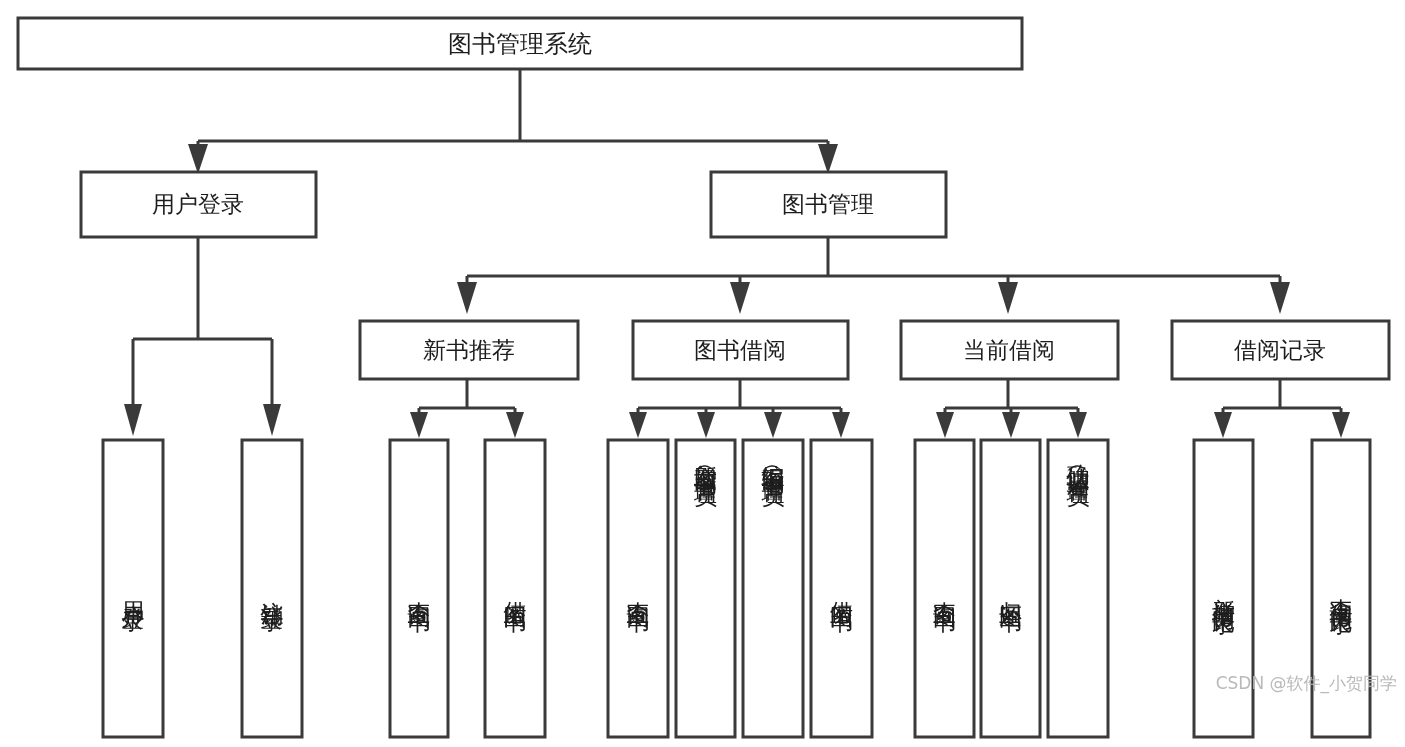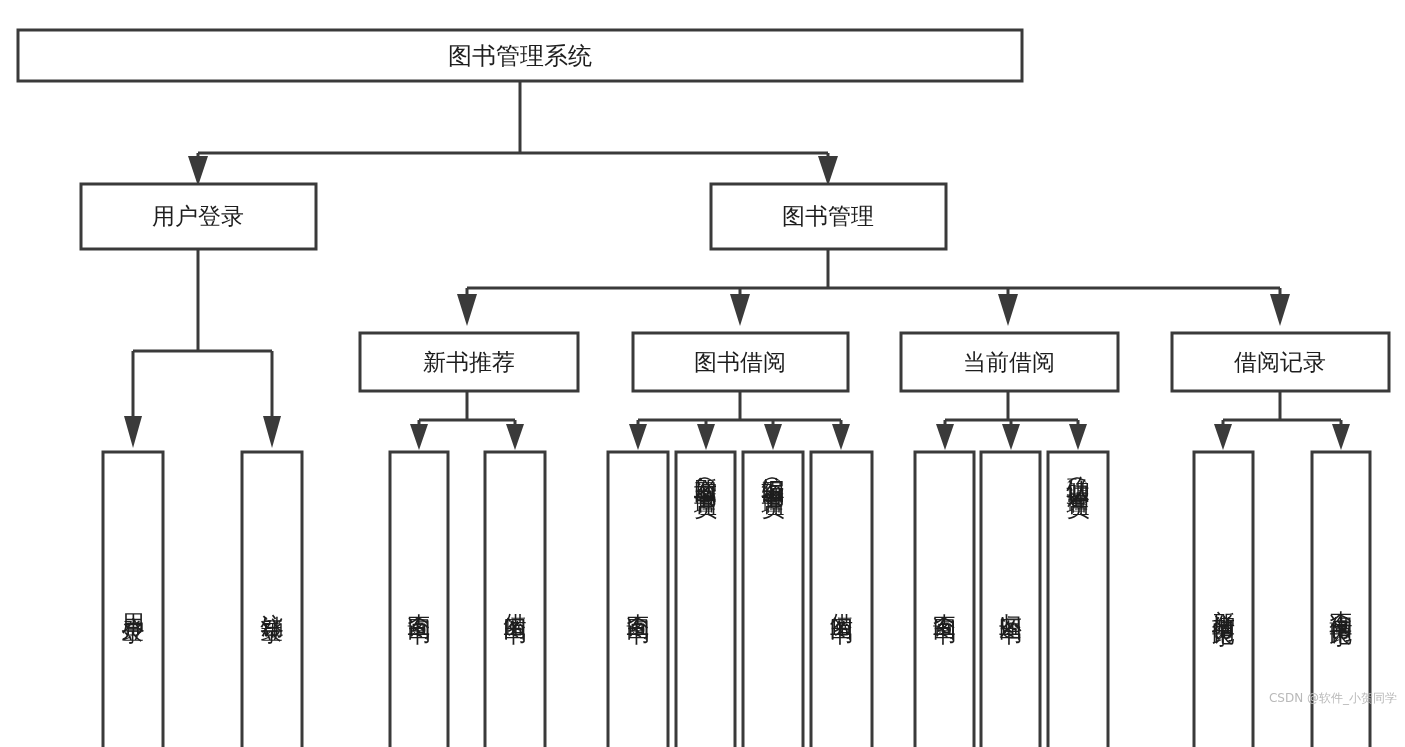--- a/index.html
+++ b/index.html
@@ -9,21 +9,21 @@
   }
   body {
     width: 1405px;
     height: 747px;
     font-family: "DejaVu Sans", "Liberation Sans", sans-serif;
     overflow: hidden;
     position: relative;
   }
   #diagram-root {
     position: absolute;
-    left: 0; top: 16px;
+    left: 0; top: 4px;
     width: 1405px;
     height: 696px;
     text-decoration: underline;
   }
   svg.flow {
     display: block;
     width: 1405px;
     height: 747px;
   }
   .node-box {
@@ -51,21 +51,21 @@
   }
   .arrowhead {
     fill: #3a3a3a;
     stroke: none;
   }
   .watermark {
     position: absolute;
     right: 8px;
     bottom: 5px;
     font-family: "DejaVu Sans", "Liberation Sans", sans-serif;
-    font-size: 12px;
+    font-size: 17px;
     color: #b9b9b9;
     white-space: nowrap;
     user-select: none;
     margin-top: 20px;
   }
 </style>
 </head>
 <body>
 
 <div id="diagram-root">

